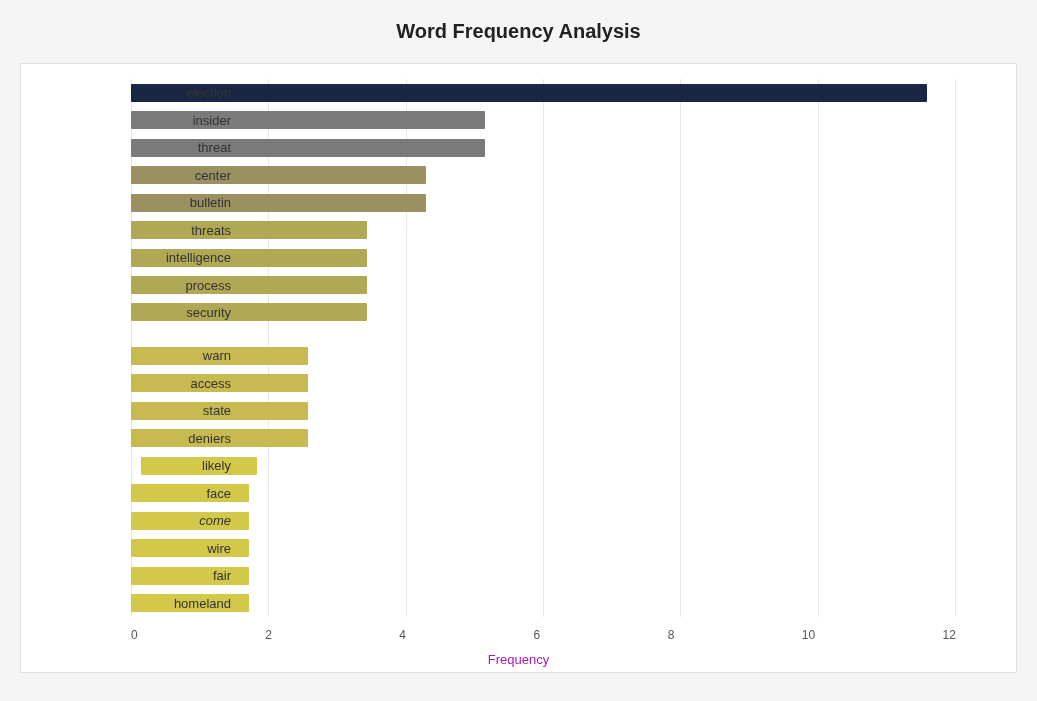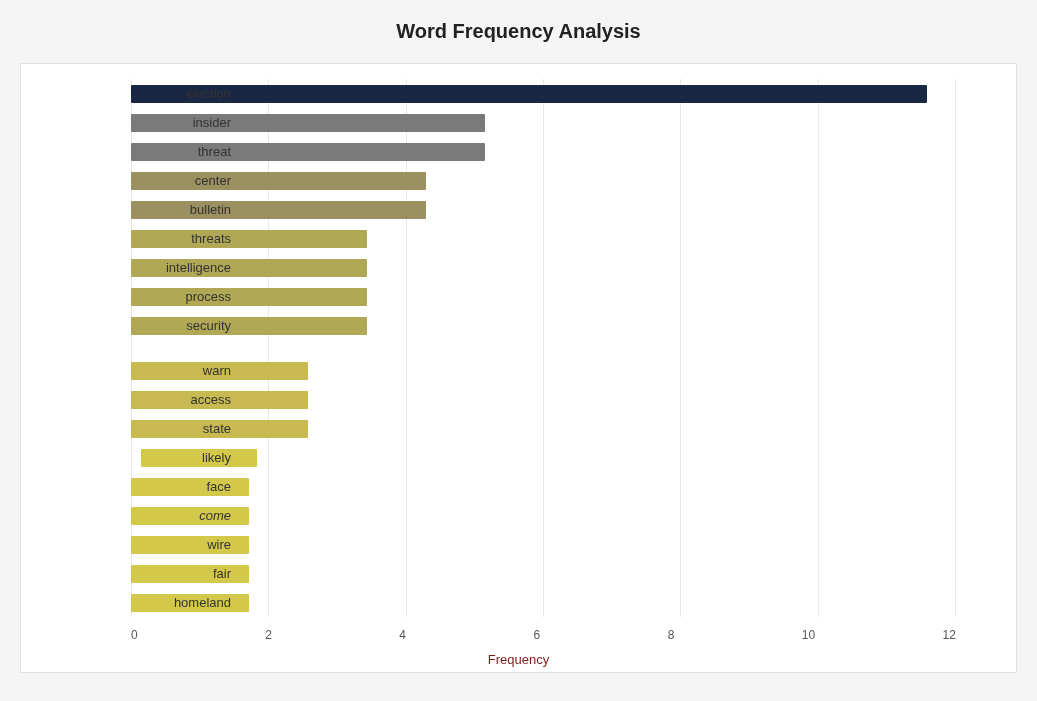--- a/index.html
+++ b/index.html
@@ -80,21 +80,21 @@
       color: #555;
       text-align: center;
     }
     .x-label {
       position: absolute;
       bottom: 5px;
       left: 0;
       right: 0;
       text-align: center;
       font-size: 13px;
-      color: #7f1d1d;
+      color: #a21caf;
     }
     
     .grid-lines {
       position: absolute;
       top: 15px;
       left: 110px;
       right: 60px;
       bottom: 55px;
       display: flex;
       justify-content: space-between;
@@ -183,20 +183,26 @@
           </div>
         </div>
         <div class="bar-row" style="position: relative;">
           <span class="bar-label">access</span>
           <div class="bar-track">
             <div class="bar" style="width: 21.4286%; background-color: rgb(200, 186, 80);"></div>
           </div>
         </div>
         <div class="bar-row" style="position: relative;">
           <span class="bar-label">state</span>
+          <div class="bar-track">
+            <div class="bar" style="width: 21.4286%; background-color: rgb(200, 186, 80);"></div>
+          </div>
+        </div>
+        <div class="bar-row" style="position: relative;">
+          <span class="bar-label">deniers</span>
           <div class="bar-track">
             <div class="bar" style="width: 21.4286%; background-color: rgb(200, 186, 80);"></div>
           </div>
         </div>
         <div class="bar-row" style="position: relative; padding-left: 10px;">
           <span class="bar-label">likely</span>
           <div class="bar-track">
             <div class="bar" style="width: 14.2857%; background-color: rgb(212, 200, 74);"></div>
           </div>
         </div>

